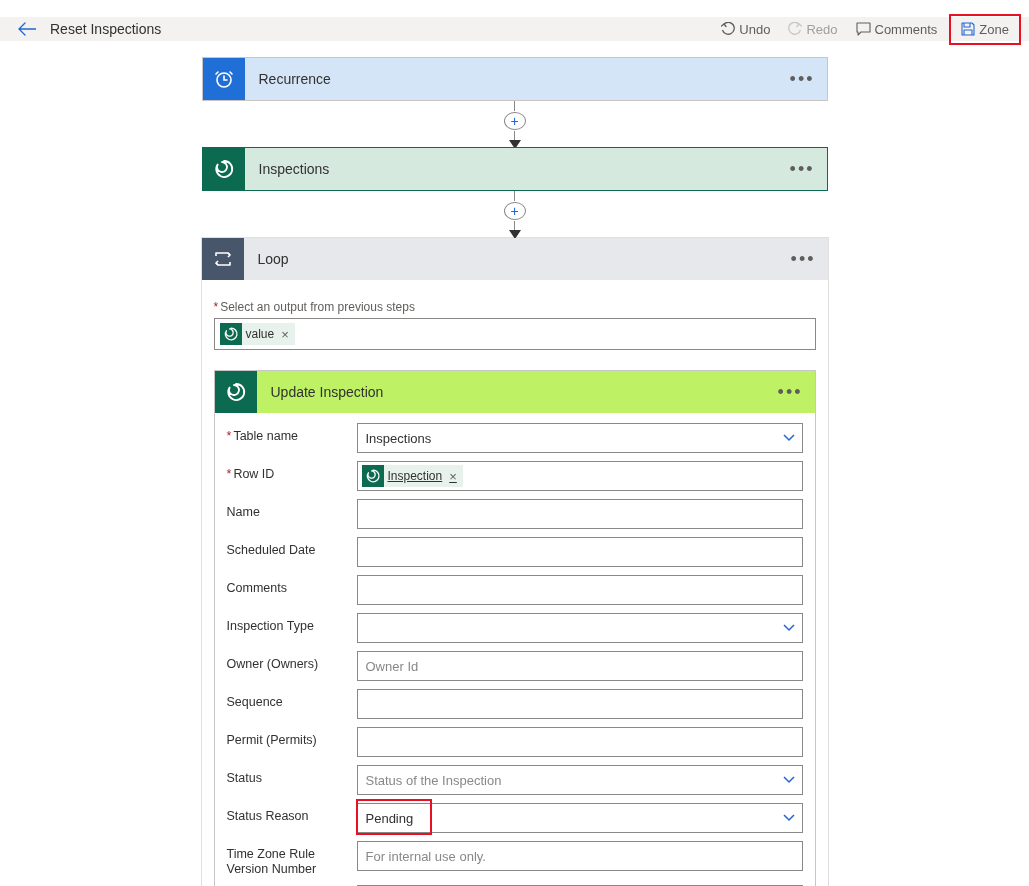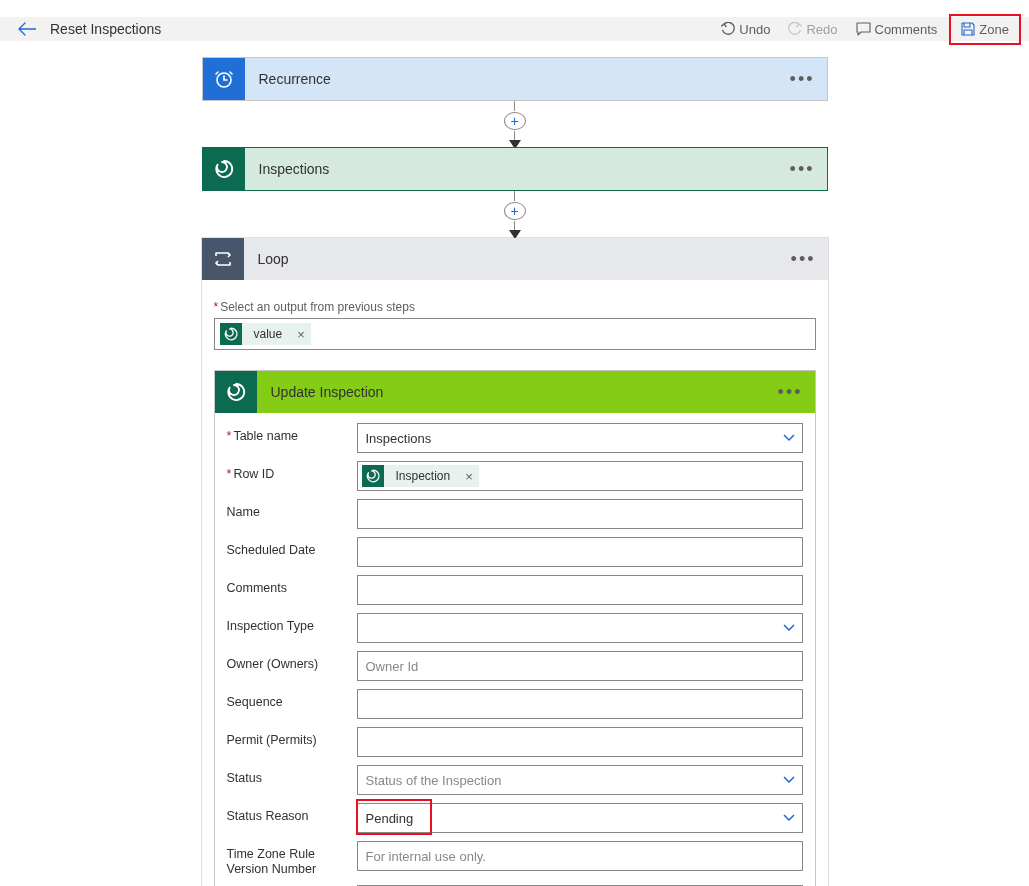--- a/index.html
+++ b/index.html
@@ -165,42 +165,42 @@
     align-items: center;
     min-height: 30px;
     margin-bottom: 20px;
   }
   .token {
     display: inline-flex;
     align-items: center;
     background: #e8f2ed;
     padding: 0 6px 0 0;
     font-size: 12px;
-    gap: 12px;
+    gap: 4px;
     height: 22px;
   }
   .token-icon {
     width: 22px;
     height: 22px;
     background: #0b6a4f;
     display: flex;
     align-items: center;
     justify-content: center;
     flex-shrink: 0;
   }
   .token-x {
     color: #605e5c;
     cursor: pointer;
     padding-left: 3px;
     font-size: 13px;
   }
   .nested-card {
     border: 1px solid #c8c6c4;
   }
-  .update-header { background: #84cc16; }
+  .update-header { background: #bef264; }
   .form-body {
     padding: 10px 12px 0 12px;
   }
   .form-row {
     display: flex;
     align-items: flex-start;
     margin-bottom: 8px;
     min-height: 30px;
   }
   .form-label {
@@ -234,20 +234,21 @@
     pointer-events: none;
     color: #2266d2;
   }
   .token-input {
     border: 1px solid #8a8886;
     min-height: 30px;
     padding: 3px 4px;
     display: flex;
     align-items: center;
     gap: 4px;
+    text-decoration: underline;
   }
   .highlight-red {
     position: absolute;
     left: -1px;
     top: -4px;
     height: 36px;
     width: 76px;
     border: 2px solid #e81123;
     pointer-events: none;
   }

